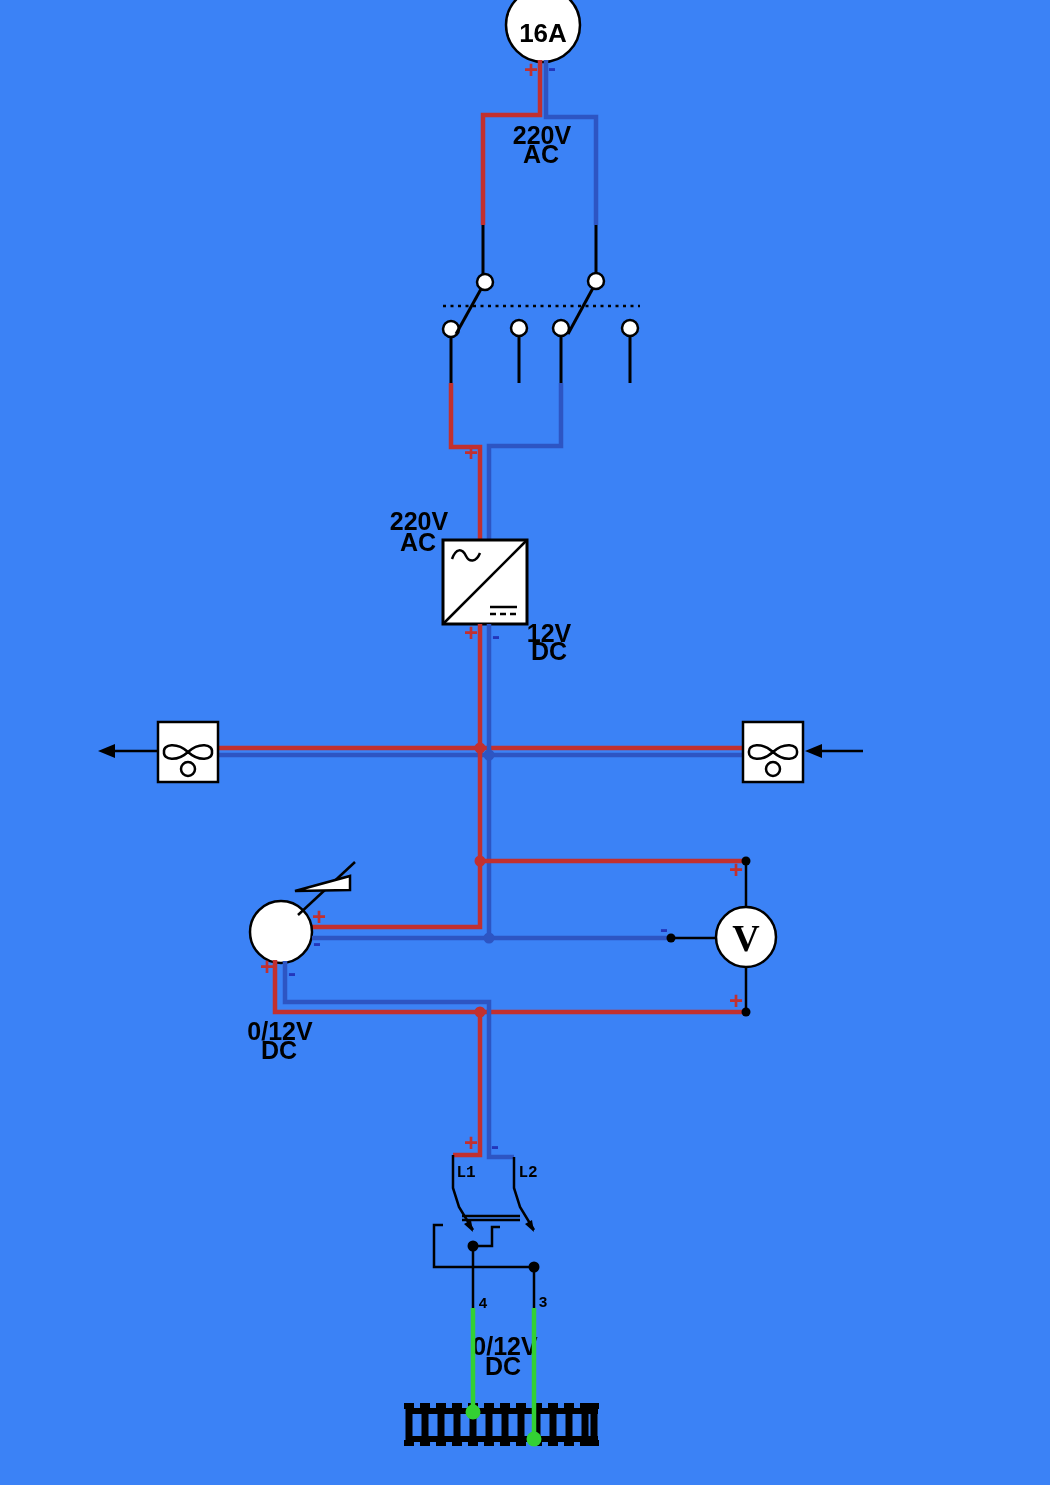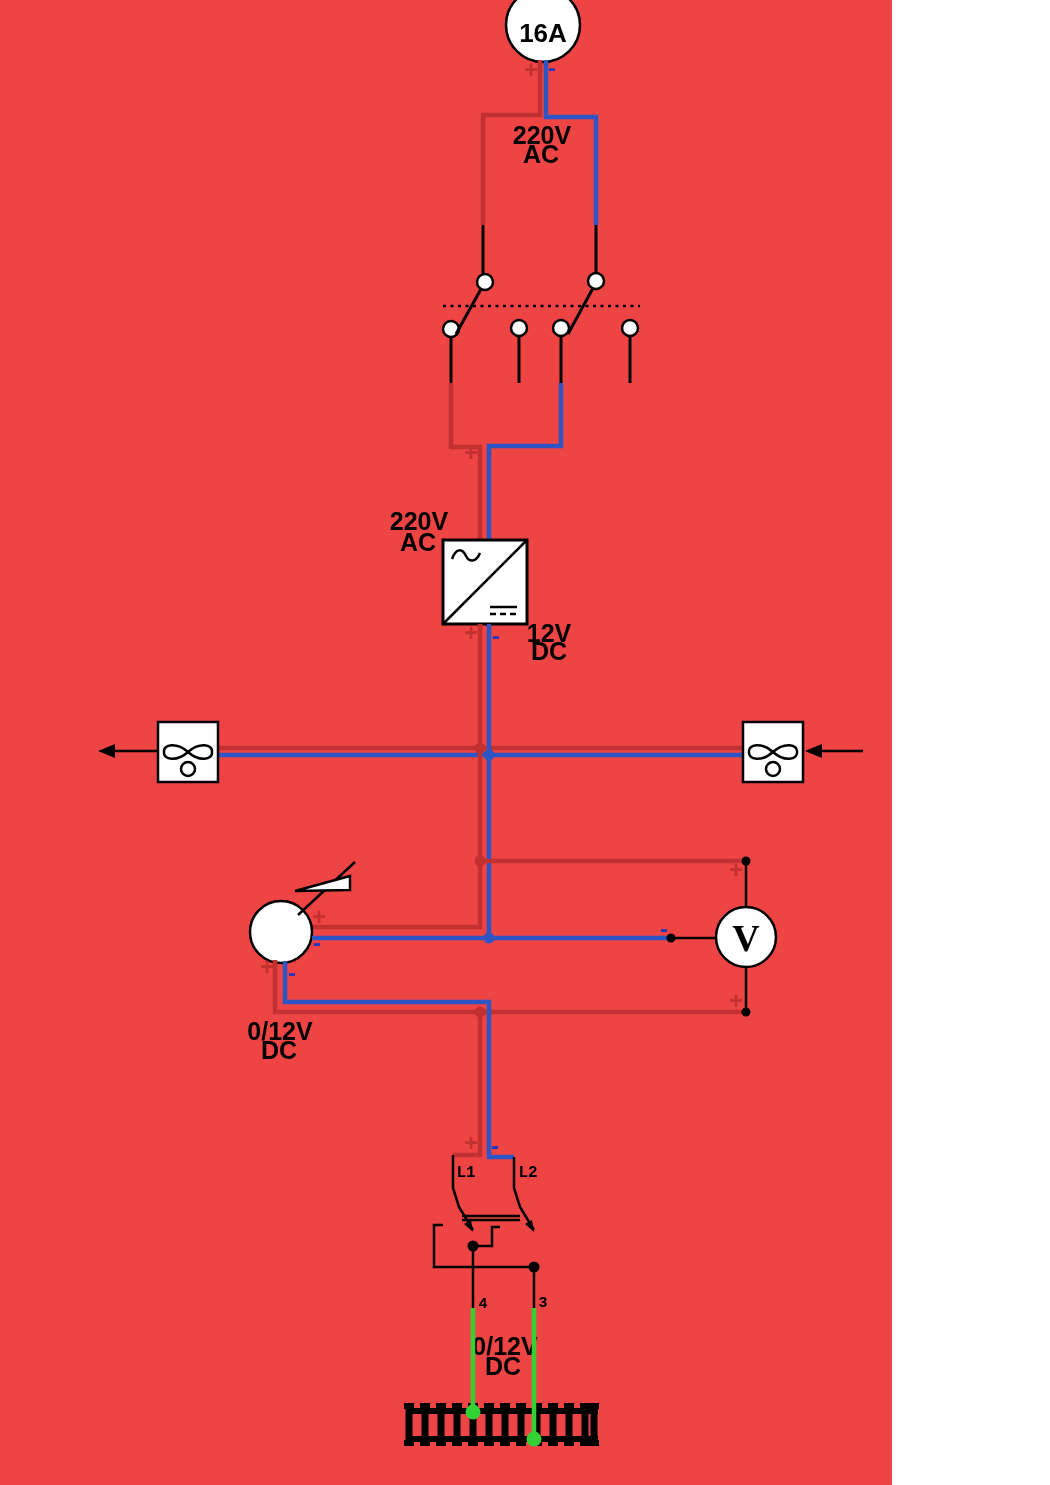--- a/index.html
+++ b/index.html
@@ -1,16 +1,16 @@
 <!DOCTYPE html>
 <html style="--positive_wire: #c2302f; --negative_wire: #2d55c3; --track_wire: #33d133; --neutral_wire: #000000; --minus_label: #2336bb; --background: #ffffff;"><head>
 <meta charset="utf-8">
 <style>
   html,body{margin:0;padding:0;background:#fff;}
-  .canvas{width:892px;height:1485px;position:relative;background:#ef4444;}
+  .canvas{width:1050px;height:1485px;position:relative;background:#3b82f6;}
   svg{display:block;}
   .wire-pos{stroke:var(--positive_wire);stroke-width:4.5;fill:none;}
   .wire-neg{stroke:var(--negative_wire);stroke-width:4.5;fill:none;}
   .wire-track{stroke:var(--track_wire);stroke-width:4.5;fill:none;}
   .blk{stroke:var(--neutral_wire);stroke-width:3;fill:none;}
   .blk2{stroke:var(--neutral_wire);stroke-width:2.5;fill:none;}
   .sym{fill:#fff;stroke:var(--neutral_wire);stroke-width:2.5;}
   .sym3{fill:#fff;stroke:var(--neutral_wire);stroke-width:3;}
   .lbl{font:bold 25px "Liberation Sans",sans-serif;fill:#000;text-anchor:middle;}
   .lbl-big{font:bold 26px "Liberation Sans",sans-serif;fill:#000;text-anchor:middle;}

